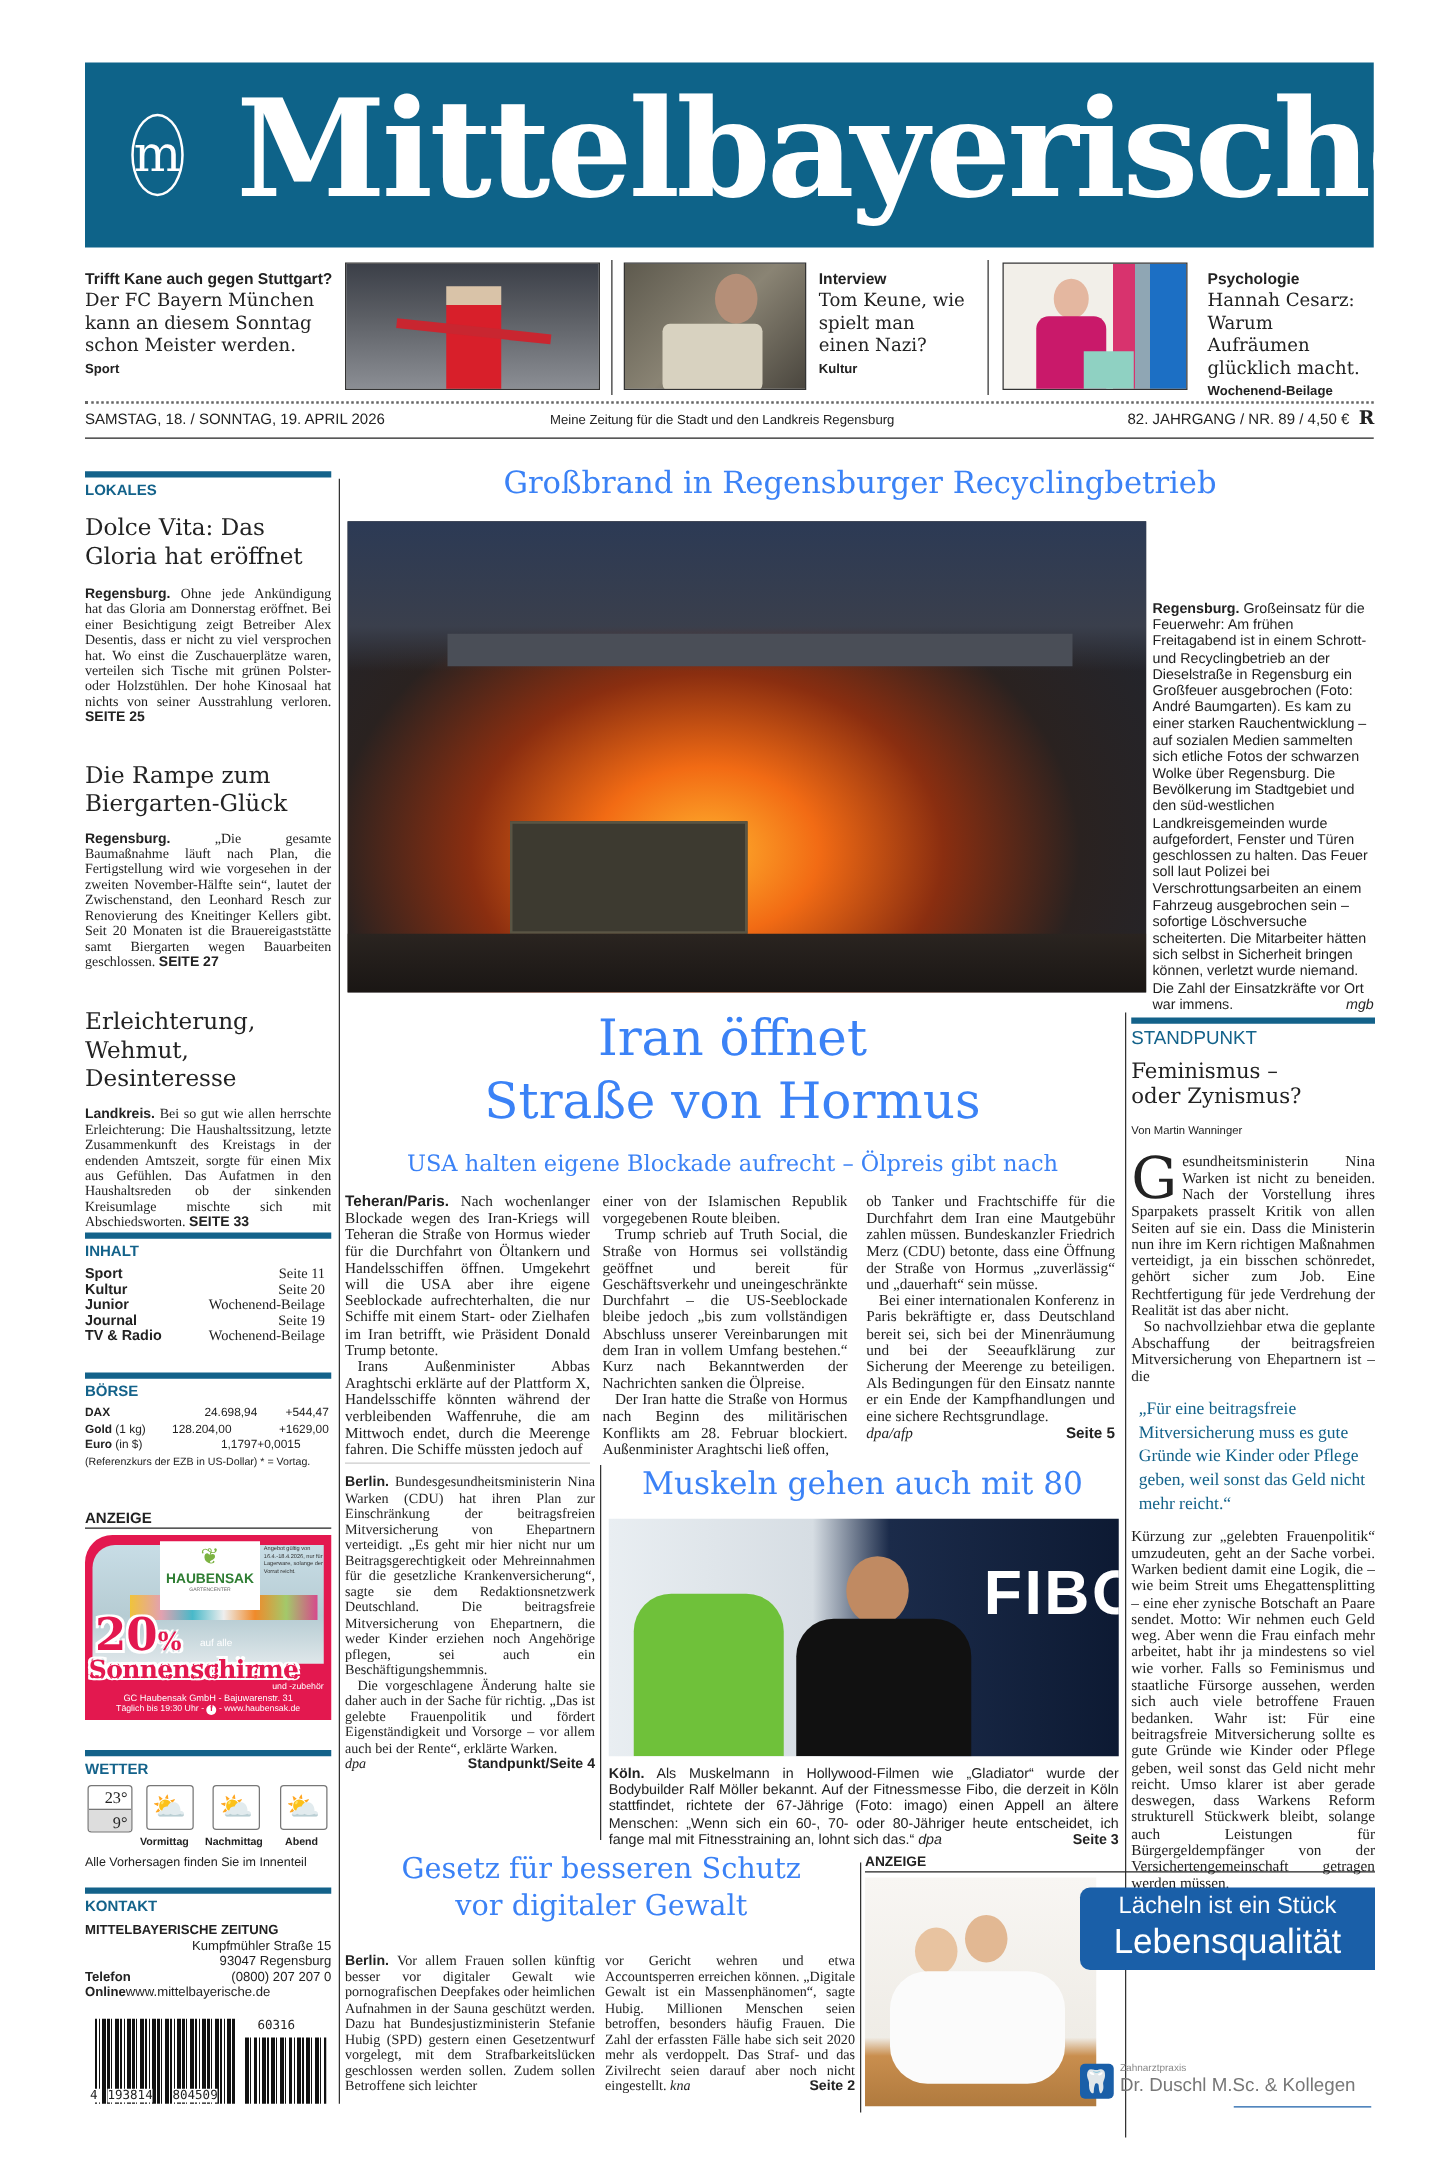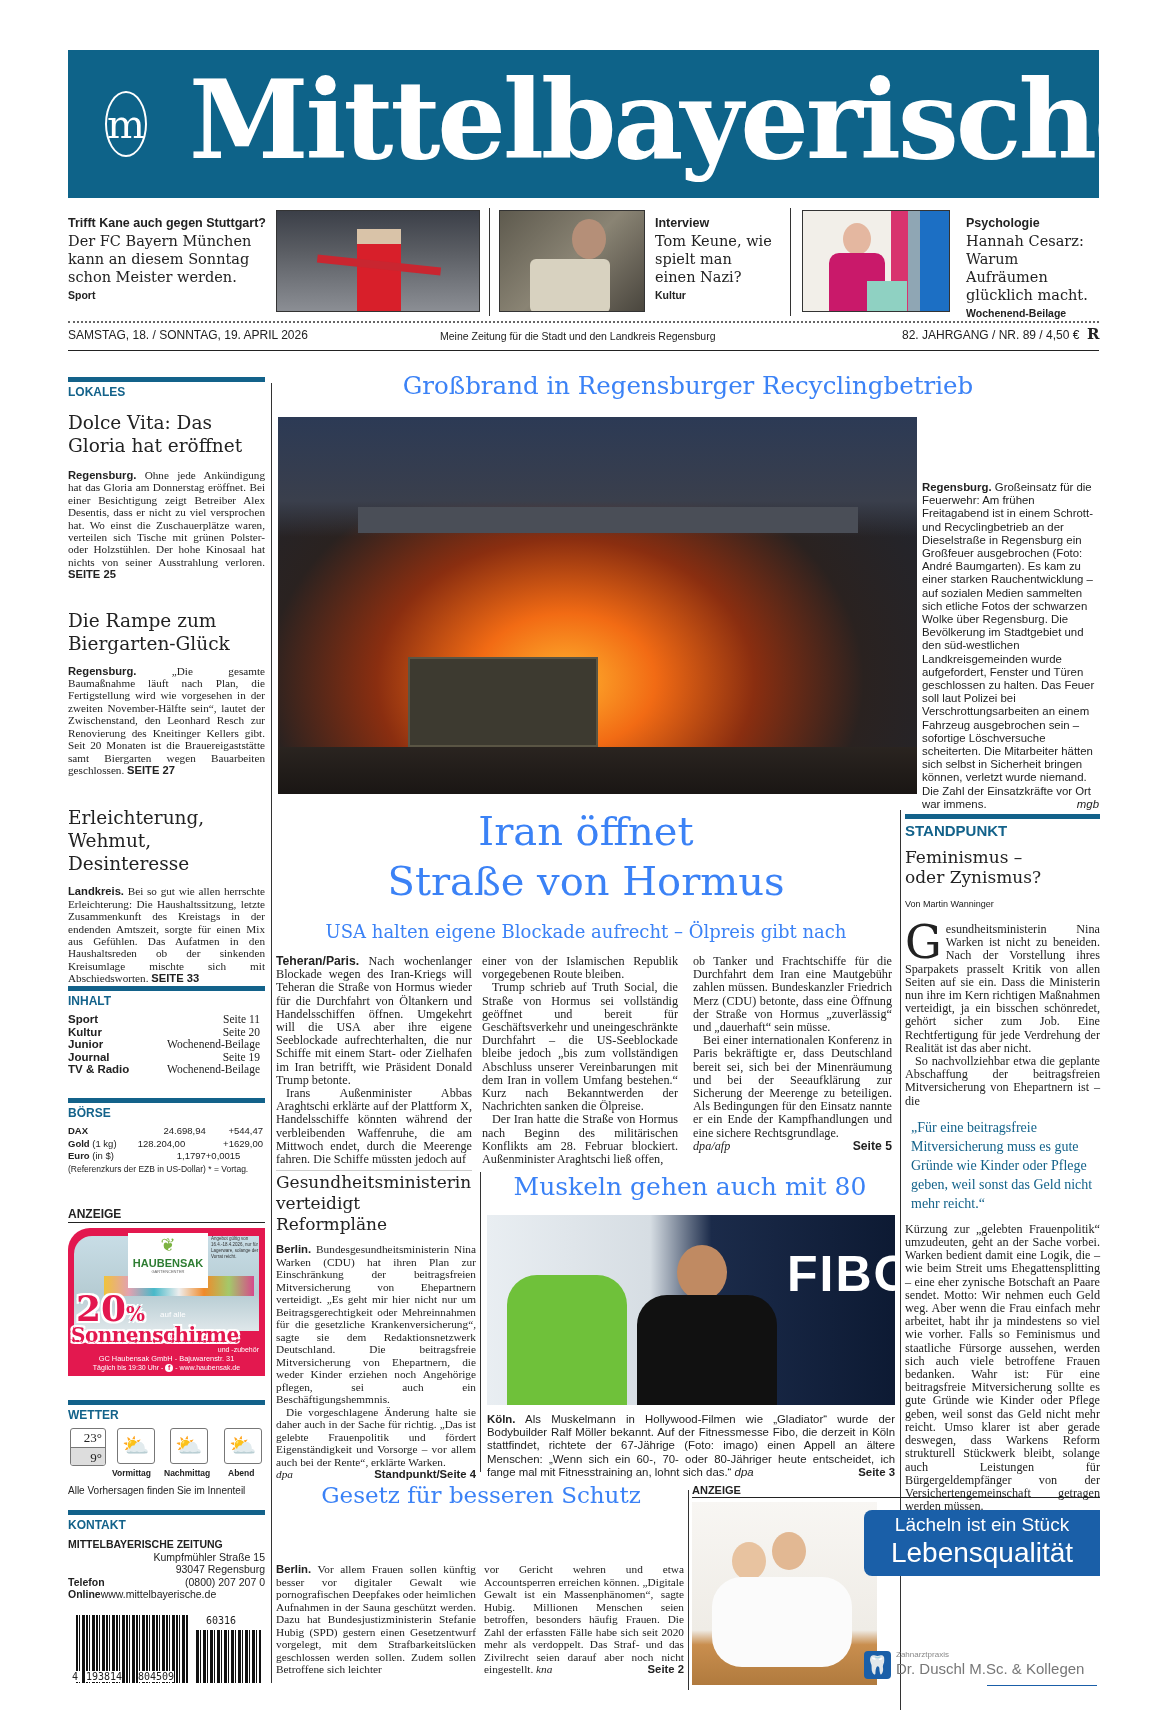--- a/index.html
+++ b/index.html
@@ -243,49 +243,49 @@
     <div style="display:flex;justify-content:space-between">
       <i>dpa/afp</i>
       <span class="ref">Seite 5</span>
     </div>
   </div>
 
 <div class="abs vline" style="left:900px;top:810px;height:900px"></div>
 
 <div class="abs" style="left:905px;top:814px;width:195px">
   <div class="sect-bar"></div>
-  <div class="sans" style="font-weight:bold;font-size:15px;color:#13628a;margin-top:3px">STANDPUNKT</div>
+  <div class="sans" style="font-weight:normal;font-size:15px;color:#13628a;margin-top:3px">STANDPUNKT</div>
   <div class="serif" style="font-size:17px;line-height:20px;margin-top:8px;width:140px">Feminismus – oder Zynismus?</div>
   <div class="sans" style="font-size:9px;margin-top:12px">Von Martin Wanninger</div>
   <div class="body" style="margin-top:14px"><span style="float:left;font-size:46px;line-height:38px;padding-right:4px;font-family:'DejaVu Serif',serif">G</span><span>esundheitsministerin Nina Warken ist nicht zu beneiden. Nach der Vorstellung ihres Sparpakets prasselt Kritik von allen Seiten auf sie ein. Dass die Ministerin nun ihre im Kern richtigen Maßnahmen verteidigt, ja ein bisschen schönredet, gehört sicher zum Job. Eine Rechtfertigung für jede Verdrehung der Realität ist das aber nicht.</span><div style="text-indent:10px">So nachvollziehbar etwa die geplante Abschaffung der beitragsfreien Mitversicherung von Ehepartnern ist – die</div></div>
   <div style="color:#13628a;font-size:14px;line-height:19px;margin:10px 0 10px 6px">„Für eine beitragsfreie Mitversicherung muss es gute Gründe wie Kinder oder Pflege geben, weil sonst das Geld nicht mehr reicht.“</div>
   <div class="body">Kürzung zur „gelebten Frauenpolitik“ umzudeuten, geht an der Sache vorbei. Warken bedient damit eine Logik, die – wie beim Streit ums Ehegattensplitting – eine eher zynische Botschaft an Paare sendet. Motto: Wir nehmen euch Geld weg. Aber wenn die Frau einfach mehr arbeitet, habt ihr ja mindestens so viel wie vorher. Falls so Feminismus und staatliche Fürsorge aussehen, werden sich auch viele betroffene Frauen bedanken. Wahr ist: Für eine beitragsfreie Mitversicherung sollte es gute Gründe wie Kinder oder Pflege geben, weil sonst das Geld nicht mehr reicht. Umso klarer ist aber gerade deswegen, dass Warkens Reform strukturell Stückwerk bleibt, solange auch Leistungen für Bürgergeldempfänger von der Versichertengemeinschaft getragen werden müssen.</div>
 </div>
 
 <div class="abs line" style="left:276px;top:1170px;width:196px;background:#ccc"></div>
 <div class="abs" style="left:276px;top:1172px;width:200px">
-  <div class="serif" style="font-size:17px;line-height:21px">Gesundheitsministerin verteidigt Reformpläne</div>
   <div class="body" style="margin-top:8px;font-size:11.3px;line-height:12.5px"><b>Berlin.</b> <span>Bundesgesundheitsministerin Nina Warken (CDU) hat ihren Plan zur Einschränkung der beitragsfreien Mitversicherung von Ehepartnern verteidigt. „Es geht mir hier nicht nur um Beitragsgerechtigkeit oder Mehreinnahmen für die gesetzliche Krankenversicherung“, sagte sie dem Redaktionsnetzwerk Deutschland. Die beitragsfreie Mitversicherung von Ehepartnern, die weder Kinder erziehen noch Angehörige pflegen, sei auch ein Beschäftigungshemmnis.</span><div style="text-indent:10px">Die vorgeschlagene Änderung halte sie daher auch in der Sache für richtig. „Das ist gelebte Frauenpolitik und fördert Eigenständigkeit und Vorsorge – vor allem auch bei der Rente“, erklärte Warken.</div><div style="display:flex;justify-content:space-between">
         <i>dpa</i>
         <span class="ref">Standpunkt/Seite 4</span>
       </div></div>
 </div>
 <div class="abs vline" style="left:480px;top:1172px;height:300px"></div>
 
 <div class="abs h1" style="left:485px;top:1172px;width:410px;font-size:25px">Muskeln gehen auch mit 80</div>
 <div class="abs" style="left:487px;top:1215px;width:408px;height:190px;overflow:hidden;background:linear-gradient(90deg,#e9eef2 0,#d6dde3 40%,#1b2b4a 55%,#0d1a33 100%)">
   <div style="position:absolute;left:20px;top:60px;width:120px;height:130px;background:#6fc13a;border-radius:30px 30px 0 0"></div>
   <div class="sans" style="position:absolute;left:300px;top:30px;font-size:50px;font-weight:bold;color:#fff;letter-spacing:2px">FIBO</div>
   <div style="position:absolute;left:190px;top:30px;width:50px;height:55px;border-radius:50%;background:#c08a62"></div>
   <div style="position:absolute;left:150px;top:80px;width:140px;height:110px;background:#111;border-radius:30px 30px 0 0"></div>
 </div>
 <div class="abs caption" style="left:487px;top:1413px;width:408px;text-align:justify"><b>Köln.</b> <span>Als Muskelmann in Hollywood-Filmen wie „Gladiator“ wurde der Bodybuilder Ralf Möller bekannt. Auf der Fitnessmesse Fibo, die derzeit in Köln stattfindet, richtete der 67-Jährige (Foto: imago) einen Appell an ältere Menschen: „Wenn sich ein 60-, 70- oder 80-Jähriger heute entscheidet, ich fange mal mit Fitnesstraining an, lohnt sich das.“</span> <i>dpa</i><span class="ref" style="float:right">Seite 3</span></div>
 
 <div class="abs h1" style="left:276px;top:1480px;width:410px;font-size:23px;line-height:30px">
     <div>Gesetz für besseren Schutz</div>
+    <div>vor digitaler Gewalt</div>
   </div>
 <div class="abs body" style="left:276px;top:1563px;width:200px;font-size:11.3px;line-height:12.5px"><b>Berlin.</b> <span>Vor allem Frauen sollen künftig besser vor digitaler Gewalt wie pornografischen Deepfakes oder heimlichen Aufnahmen in der Sauna geschützt werden. Dazu hat Bundesjustizministerin Stefanie Hubig (SPD) gestern einen Gesetzentwurf vorgelegt, mit dem Strafbarkeitslücken geschlossen werden sollen. Zudem sollen Betroffene sich leichter</span></div>
 <div class="abs body" style="left:484px;top:1563px;width:200px;font-size:11.3px;line-height:12.5px"><span>vor Gericht wehren und etwa Accountsperren erreichen können. „Digitale Gewalt ist ein Massenphänomen“, sagte Hubig. Millionen Menschen seien betroffen, besonders häufig Frauen. Die Zahl der erfassten Fälle habe sich seit 2020 mehr als verdoppelt. Das Straf- und das Zivilrecht seien darauf aber noch nicht eingestellt.</span> <i>kna</i><span class="ref" style="float:right">Seite 2</span></div>
 <div class="abs vline" style="left:688px;top:1490px;height:200px"></div>
 
 <div class="abs" style="left:692px;top:1484px;width:408px;height:200px">
   <div class="sans" style="font-weight:bold;font-size:11px;border-bottom:1px solid #222;padding-bottom:1px">ANZEIGE</div>
   <div style="position:absolute;left:0;top:18px;width:185px;height:183px;background:linear-gradient(180deg,#f8f6f3 0,#efece6 70%,#c98e4e 78%,#b07a3e 100%)">
     <div style="position:absolute;left:40px;top:40px;width:34px;height:38px;border-radius:50%;background:#e8c3a0"></div>
     <div style="position:absolute;left:80px;top:30px;width:34px;height:38px;border-radius:50%;background:#e2b893"></div>

